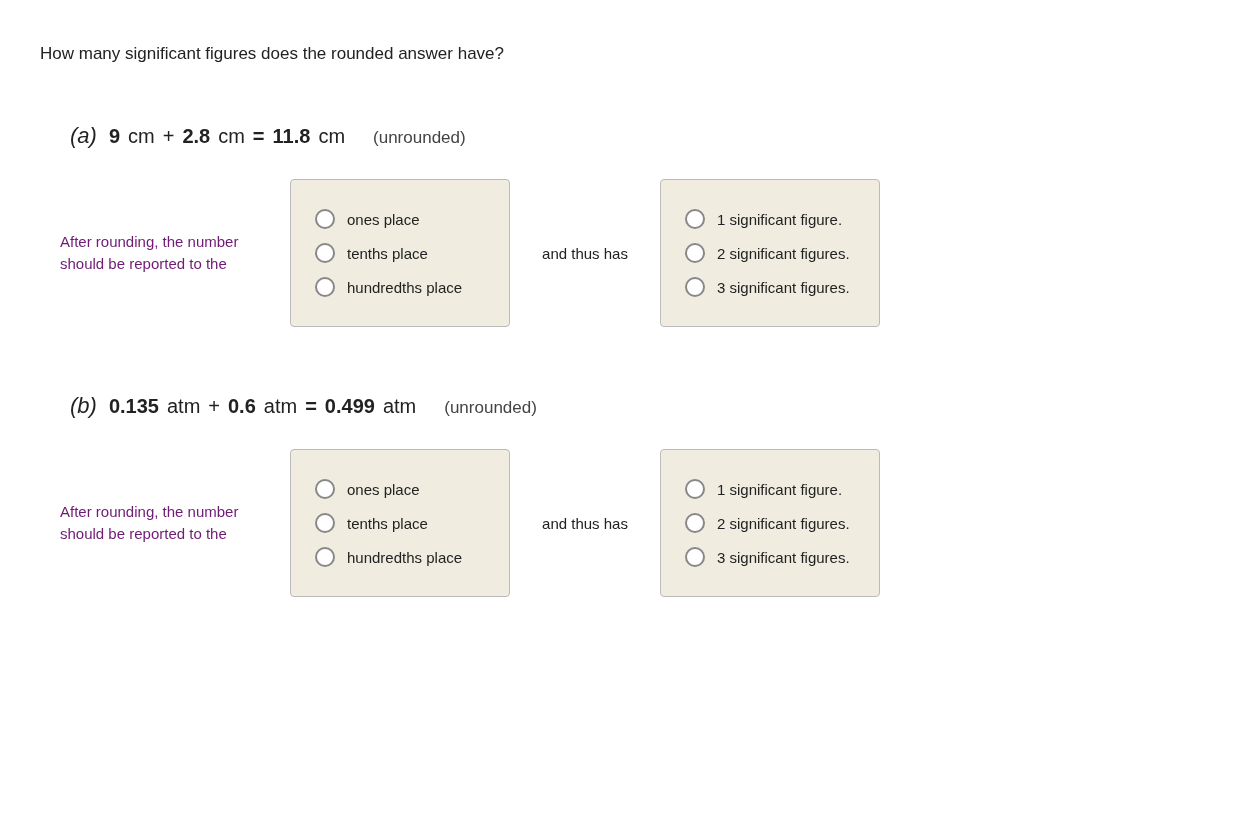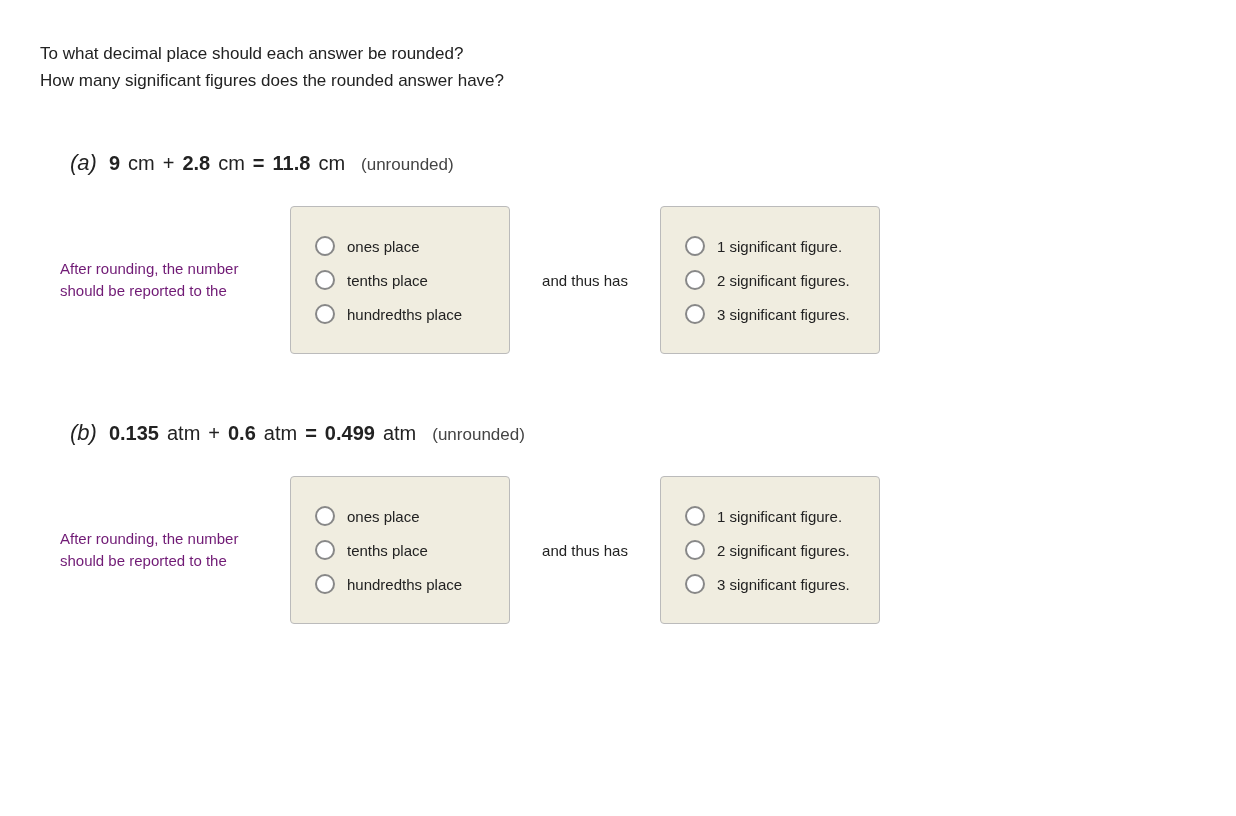--- a/index.html
+++ b/index.html
@@ -35,21 +35,21 @@
     }
     .eq-bold {
       font-weight: bold;
     }
     .eq-equals {
       font-weight: bold;
     }
     .unrounded {
       font-size: 17px;
       color: #444;
-      margin-left: 8px;
+      margin-left: 20px;
     }
     .answer-row {
       display: flex;
       align-items: center;
       margin-left: 20px;
       gap: 20px;
     }
     .label-text {
       font-size: 15px;
       color: #701a75;
@@ -95,21 +95,20 @@
     }
     .unit {
       font-weight: normal;
       margin-top: 28px;
     }
   </style>
 </head>
 <body>
 
 <div class="intro">
-  <div>To what decimal place should each answer be rounded?</div>
   <div>How many significant figures does the rounded answer have?</div>
 </div>
 
 <div id="problems-container">
     <div class="problem-section">
     <div class="equation-line">
       <span class="paren-label">(a)</span>
       <span class="math-num eq-bold">9</span>
       <span class="unit eq-bold">cm</span>
       <span>+</span>

